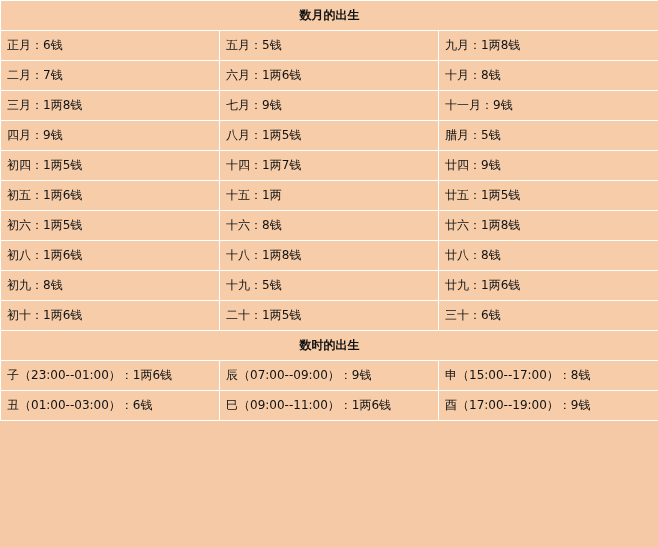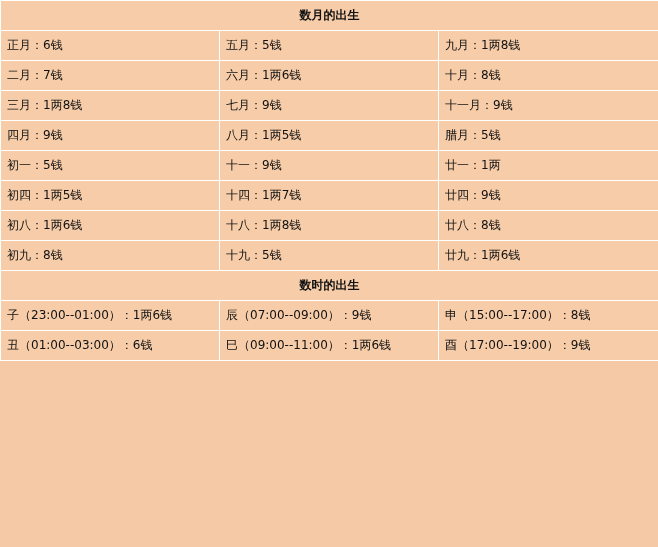--- a/index.html
+++ b/index.html
@@ -75,38 +75,48 @@
           <td>三月：1两8钱</td>
           <td>七月：9钱</td>
           <td>十一月：9钱</td>
         </tr>
         <tr>
           <td>四月：9钱</td>
           <td>八月：1两5钱</td>
           <td>腊月：5钱</td>
         </tr>
         <tr>
-          <td>初一：5钱</td>
-          <td>十一：9钱</td>
-          <td>廿一：1两</td>
-        </tr>
-        <tr>
           <td>初四：1两5钱</td>
           <td>十四：1两7钱</td>
           <td>廿四：9钱</td>
+        </tr>
+        <tr>
+          <td>初五：1两6钱</td>
+          <td>十五：1两</td>
+          <td>廿五：1两5钱</td>
+        </tr>
+        <tr>
+          <td>初六：1两5钱</td>
+          <td>十六：8钱</td>
+          <td>廿六：1两8钱</td>
         </tr>
         <tr>
           <td>初八：1两6钱</td>
           <td>十八：1两8钱</td>
           <td>廿八：8钱</td>
         </tr>
         <tr>
           <td>初九：8钱</td>
           <td>十九：5钱</td>
           <td>廿九：1两6钱</td>
+        </tr>
+        <tr>
+          <td>初十：1两6钱</td>
+          <td>二十：1两5钱</td>
+          <td>三十：6钱</td>
         </tr>
         <tr>
           <td class="section" colspan="3">数时的出生</td>
         </tr>
         <tr>
           <td>子（23:00--01:00）：1两6钱</td>
           <td>辰（07:00--09:00）：9钱</td>
           <td>申（15:00--17:00）：8钱</td>
         </tr>
         <tr>

